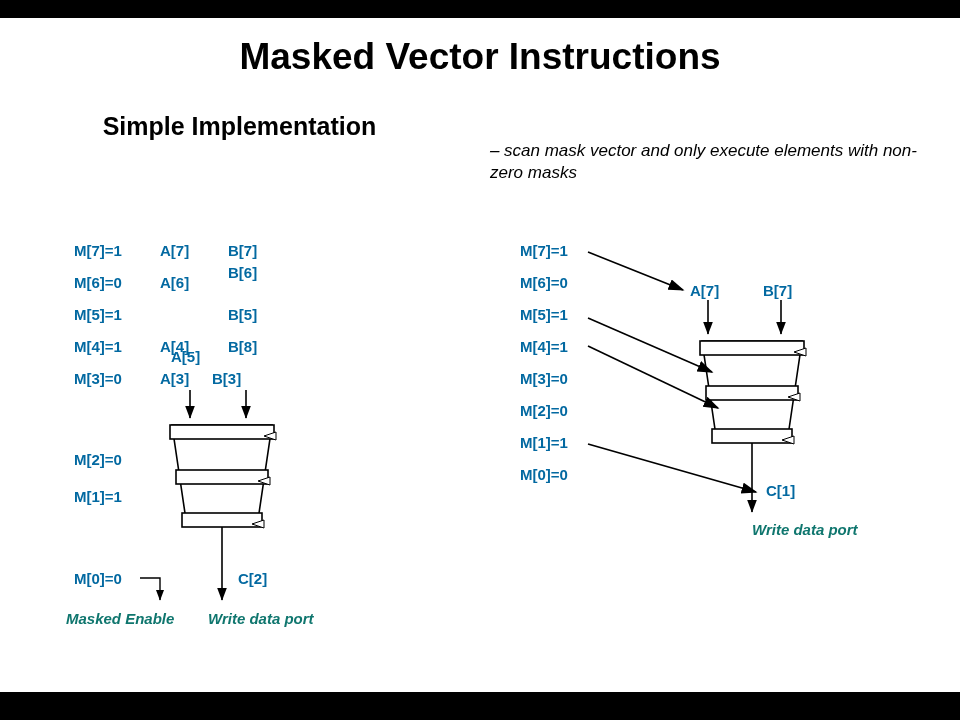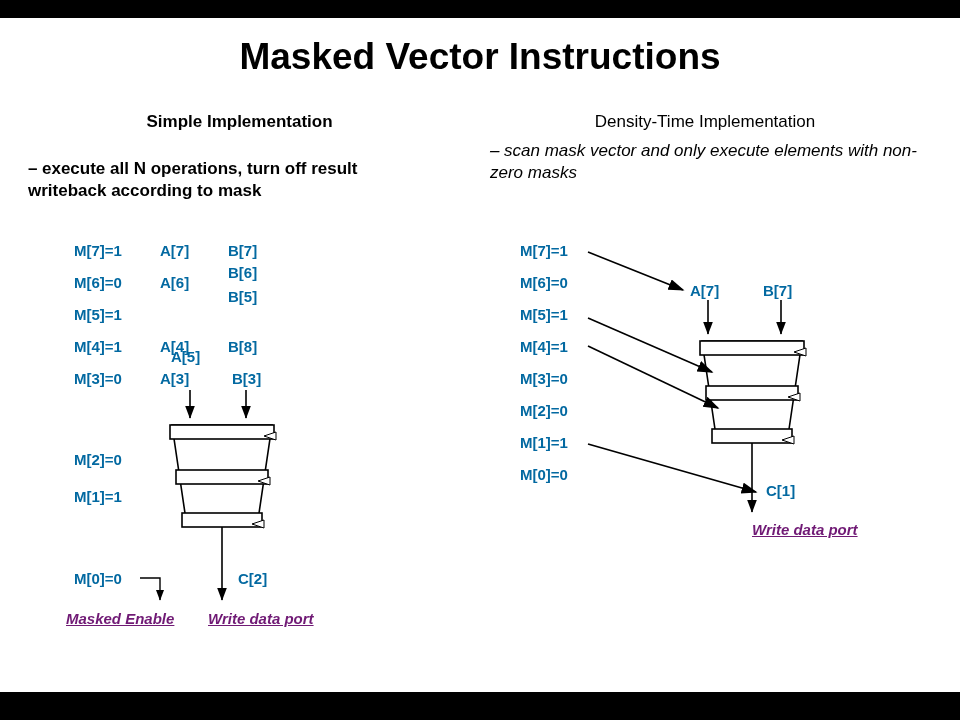--- a/index.html
+++ b/index.html
@@ -32,21 +32,21 @@
     left: 0; top: 36px;
     width: 960px;
     text-align: center;
     font-size: 37px;
     font-weight: bold;
     color: #000000;
     letter-spacing: 0px;
   }
   .col-head {
     position: absolute;
-    font-size: 17px;
+    font-size: 25px;
     color: #000000;
     white-space: nowrap;
   }
   .col-head.bold { font-weight: bold; }
   #head-left {
     left: 42px; top: 112px;
     width: 395px;
     text-align: center;
   }
   #head-right {
@@ -79,23 +79,22 @@
     font-size: 15px;
     font-weight: bold;
     color: #0369a1;
     white-space: nowrap;
   }
   .small-ital {
     position: absolute;
     font-size: 15px;
     font-weight: bold;
     font-style: italic;
-    color: #701a75;
+    color: #0f766e;
     white-space: nowrap;
-    text-decoration: underline;
   }
   svg.overlay {
     position: absolute;
     left: 0; top: 0;
     width: 960px; height: 720px;
     pointer-events: none;
   }
   .funnel-body { fill: #ffffff; stroke: #000000; stroke-width: 1.6; }
   .bar { fill: #ffffff; stroke: #000000; stroke-width: 1.6; }
   .arrowline { stroke: #000000; stroke-width: 1.6; fill: none; }
@@ -105,49 +104,45 @@
 <body>
 
 <div id="slide">
 
   <div class="band-top"></div>
   <div class="band-bottom"></div>
 
   <div id="title">Masked Vector Instructions</div>
 
   <div class="col-head bold" id="head-left">Simple Implementation</div>
-  <div class="col-head" id="head-right">Density-Time Implementation</div>
-
-  <div class="bullet bold" id="bullet-left">
-    <span class="dash">–</span><span>execute all N operations, turn off result writeback according to mask</span>
-  </div>
+
 
   <div class="bullet" id="bullet-right">
     <span class="dash">–</span><span>scan mask vector and only execute elements with non-zero masks</span>
   </div>
 
   <div class="mono-label" style="left:74px; top:242px;">M[7]=1</div>
   <div class="mono-label" style="left:160px; top:242px;">A[7]</div>
   <div class="mono-label" style="left:228px; top:242px;">B[7]</div>
 
   <div class="mono-label" style="left:74px; top:274px;">M[6]=0</div>
   <div class="mono-label" style="left:160px; top:274px;">A[6]</div>
   <div class="mono-label" style="left:228px; top:264px;text-align:center;">B[6]</div>
 
   <div class="mono-label" style="left:74px; top:306px;">M[5]=1</div>
   <div class="mono-label" style="left:171px; top:306px;margin-top:42px;">A[5]</div>
-  <div class="mono-label" style="left:228px; top:288px;">B[5]</div>
+  <div class="mono-label" style="left:228px; top:306px;">B[5]</div>
 
   <div class="mono-label" style="left:74px; top:338px;">M[4]=1</div>
   <div class="mono-label" style="left:160px; top:338px;">A[4]</div>
   <div class="mono-label" style="left:228px; top:338px;">B[8]</div>
 
   <div class="mono-label" style="left:74px; top:370px;">M[3]=0</div>
   <div class="mono-label" style="left:160px; top:370px;">A[3]</div>
-  <div class="mono-label" style="left:232px; top:370px;">B[3]</div>
+  <div class="mono-label" style="left:212px; top:370px;">B[3]</div>
 
   <div class="mono-label" style="left:74px; top:451px;">M[2]=0</div>
   <div class="mono-label" style="left:200px; top:451px;">C[2]</div>
 
   <div class="mono-label" style="left:74px; top:488px;">M[1]=1</div>
   <div class="mono-label" style="left:206px; top:488px;">C[1]</div>
 
   <div class="mono-label" style="left:74px; top:570px;">M[0]=0</div>
   <div class="mono-label" style="left:238px; top:570px;">C[2]</div>
 

